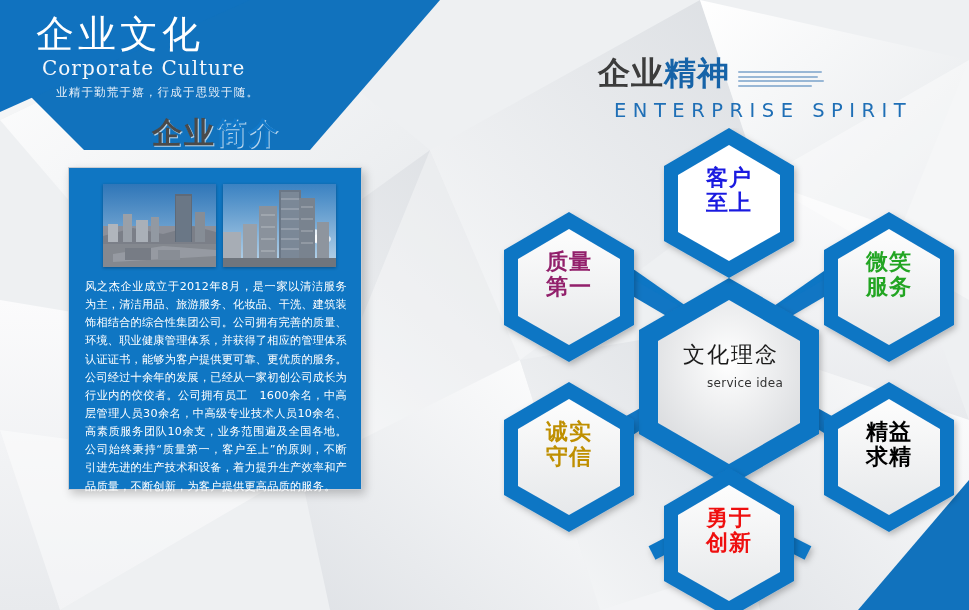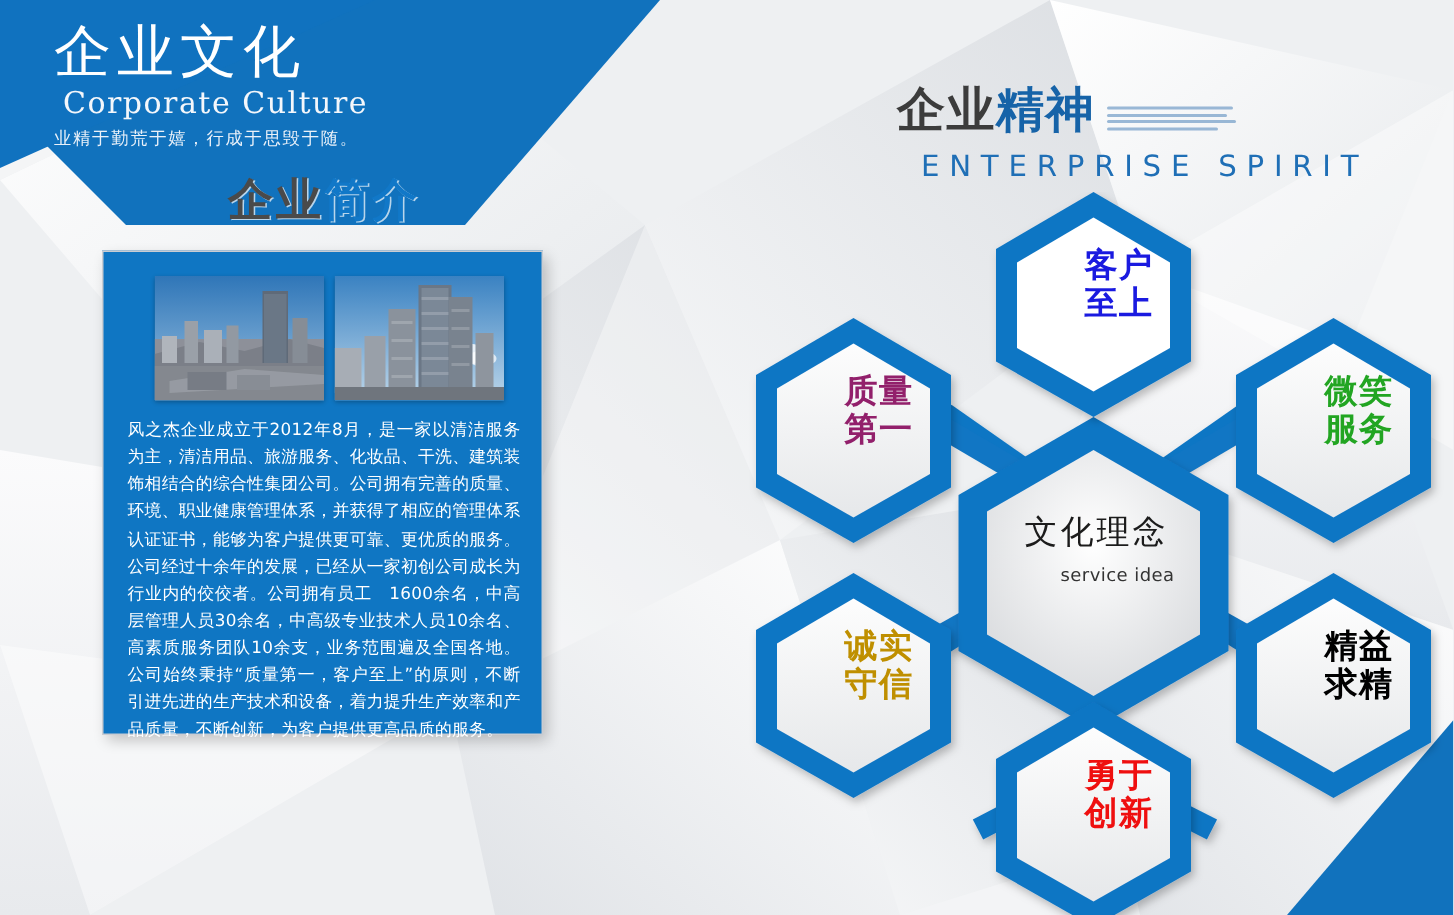--- a/index.html
+++ b/index.html
@@ -18,21 +18,21 @@
   .banner-text { position:absolute; left:36px; top:14px; width:330px; color:#fff; }
   .banner-cn {
     font-size:38px; letter-spacing:4px; font-weight:400; line-height:1.08;
     font-family:"DejaVu Serif","Liberation Serif",serif; color:#ffffff;
   }
   .banner-en {
     font-family:"DejaVu Serif","Liberation Serif",serif;
     font-size:20px; letter-spacing:1px; margin-top:1px; margin-left:6px; color:#f4f7fb;
   }
   .banner-sub {
-    font-size:11.5px; letter-spacing:1.2px; margin-top:5px; margin-left:0; color:#eaf1f9;
+    font-size:11.5px; letter-spacing:1.2px; margin-top:5px; margin-left:20px; color:#eaf1f9;
   }
 
   
   .intro-head { position:absolute; left:152px; top:113px; white-space:nowrap; }
   .intro-head span { font-size:30px; font-weight:700; letter-spacing:2px;
     font-family:"DejaVu Sans","Liberation Sans",sans-serif; }
   .ih-dark { color:#4a4a4a; text-shadow:1px 1px 0 rgba(255,255,255,.7); }
   .ih-blue { color:#1178c8; text-shadow:1px 1px 0 rgba(255,255,255,.7); }
 
   
@@ -63,21 +63,21 @@
                 margin-bottom:2.5px; border-radius:1px; }
   .sp-micro i:nth-child(1){width:84px;} .sp-micro i:nth-child(2){width:80px;}
   .sp-micro i:nth-child(3){width:86px;} .sp-micro i:nth-child(4){width:74px;}
   .sp-en { font-size:19.5px; letter-spacing:6.5px; color:#1f6fb6; margin-top:3px;
            margin-left:16px; font-weight:400; }
 
   
   .hexwrap { position:absolute; left:490px; top:128px; width:479px; height:482px; }
   .hexwrap svg { position:absolute; inset:0; }
   .hex-label {
-    position:absolute; text-align:right; line-height:1.12; font-weight:700;
+    position:absolute; text-align:center; line-height:1.12; font-weight:700;
     font-family:"DejaVu Sans","Liberation Sans",sans-serif; letter-spacing:1px;
     pointer-events:none; white-space:nowrap;
   }
   .hl-line { display:block; }
   .center-label { position:absolute; text-align:center; width:184px; }
   .center-cn { font-size:22px; color:#1c1c1c; letter-spacing:2px; font-weight:400; }
   .center-en { font-size:12px; color:#333; margin-top:6px; letter-spacing:.3px;padding-left:28px; }
 </style>
 </head>
 <body>

